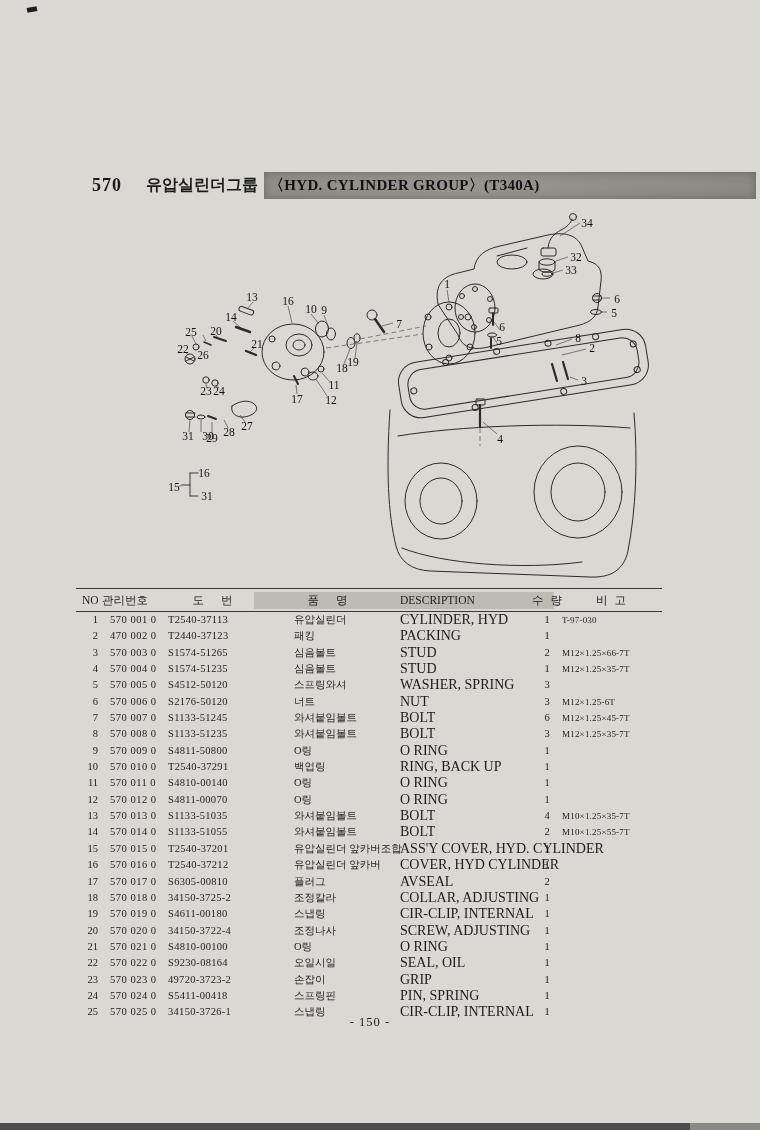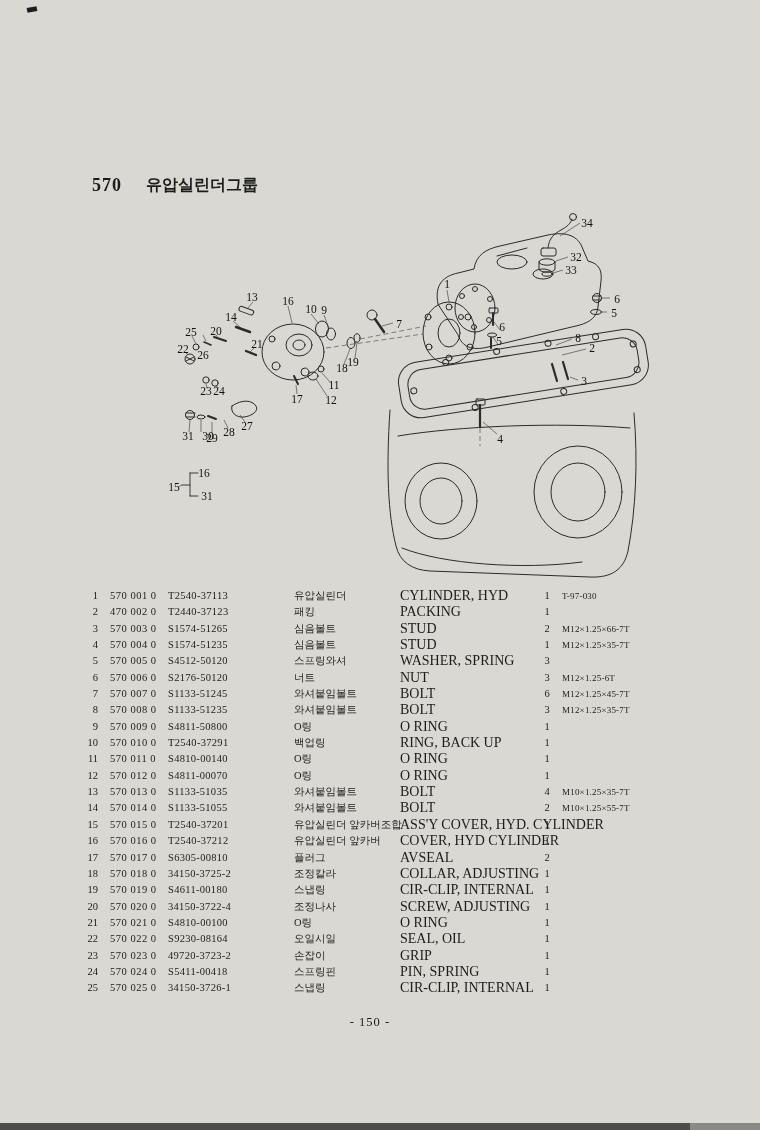--- a/index.html
+++ b/index.html
@@ -66,20 +66,23 @@
   .footer { position:absolute; left:0; top:1015px; width:740px; text-align:center; font-size:12.5px; letter-spacing:1px; }
 </style>
 </head>
 <body>
 
 <div class="speck"></div>
 
 <div class="header">
   <span class="section-no">570</span>
   <span class="title-ko">유압실린더그룹</span>
+  <span class="title-bar">
+    <span class="title-en">〈HYD. CYLINDER GROUP〉(T340A)</span>
+  </span>
 </div>
 
 <div class="diagram">
   <svg width="760" height="386" viewBox="0 0 760 386">
     <g fill="none" stroke="#2b2b2b" stroke-width="1" stroke-linecap="round" stroke-linejoin="round">
 
       <rect x="541" y="52" width="15" height="8" rx="2"></rect>
       <path d="M548 52 c1 -10 6 -14 13 -18 c6 -3 10 -7 11 -11"></path>
       <circle cx="573" cy="21" r="3.5"></circle>
 
@@ -263,20 +266,30 @@
       <span class="callout" style="left: 212px; top: 242px;">29</span>
       <span class="callout" style="left: 229px; top: 236px;">28</span>
       <span class="callout" style="left: 247px; top: 230px;">27</span>
       <span class="callout" style="left: 204px; top: 277px;">16</span>
       <span class="callout" style="left: 174px; top: 291px;">15</span>
       <span class="callout" style="left: 207px; top: 300px;">31</span>
     </div>
 </div>
 
 <div class="ptable">
+  <div class="thead">
+    <div class="smudge"></div>
+    <span class="hcell h-no">NO</span>
+    <span class="hcell h-mgmt">관리번호</span>
+    <span class="hcell h-dwg sp-wide">도 번</span>
+    <span class="hcell h-kname sp-wide">품 명</span>
+    <span class="hcell h-desc">DESCRIPTION</span>
+    <span class="hcell h-qty sp-mid">수 량</span>
+    <span class="hcell h-rem sp-mid">비 고</span>
+  </div>
   <div id="tbody">
       <div class="trow">
         <span class="cell c-no">1</span>
         <span class="cell c-mgmt">570 001 0</span>
         <span class="cell c-dwg">T2540-37113</span>
         <span class="cell c-kname">유압실린더</span>
         <span class="cell c-desc">CYLINDER, HYD</span>
         <span class="cell c-qty">1</span>
         <span class="cell c-rem">T-97-030</span>
       </div>

